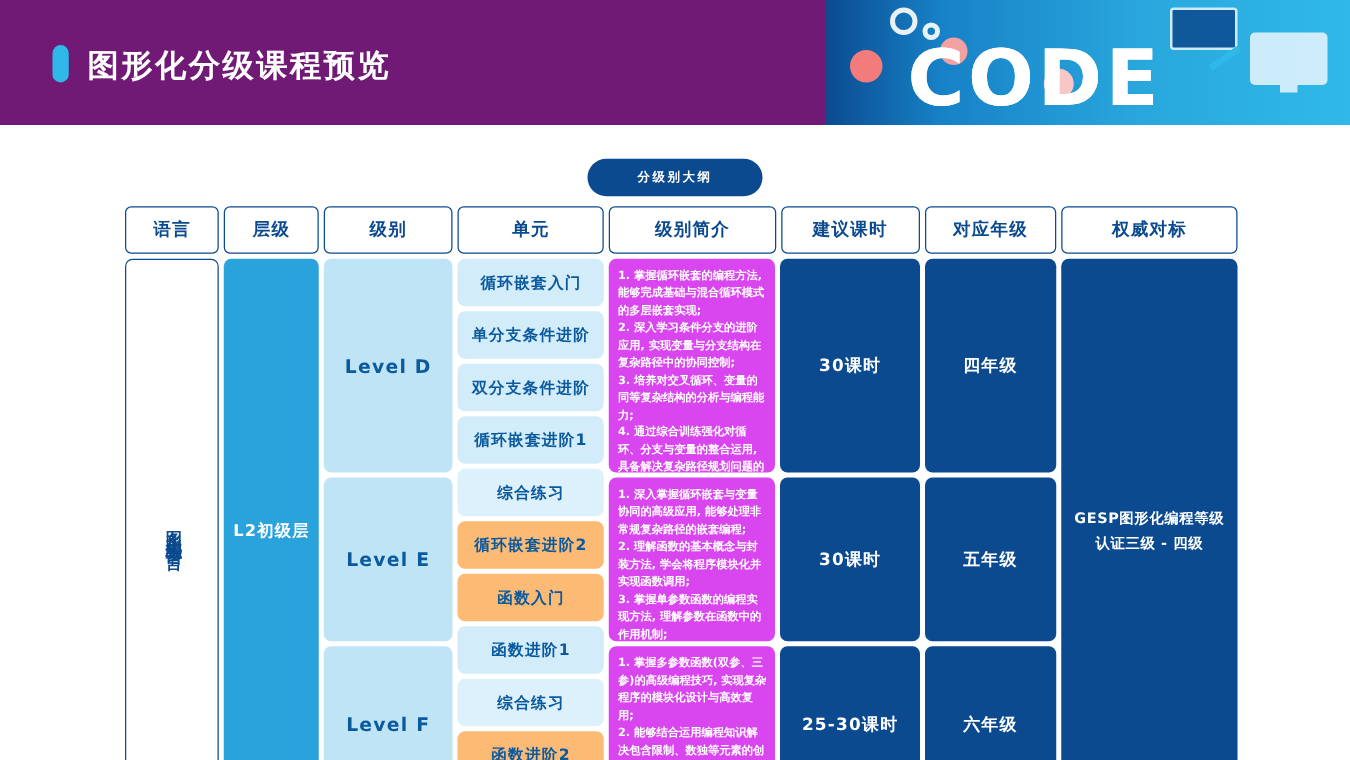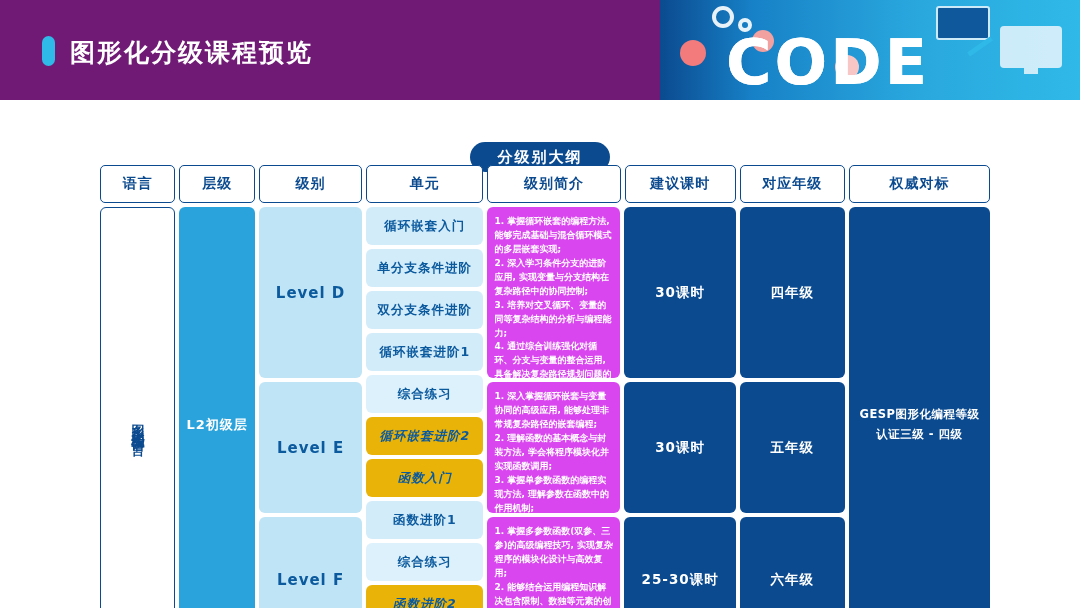--- a/index.html
+++ b/index.html
@@ -46,23 +46,23 @@
   .m1 { right: 18px; top: 26px; width: 62px; height: 42px; border-radius: 4px; background:#eaf6fd; }
   .m1s { right: 42px; top: 68px; width: 14px; height: 6px; background:#eaf6fd; }
   .m2 { right: 90px; top: 6px; width: 54px; height: 34px; border-radius: 3px; background:#0b4a8f; border:2px solid #eaf6fd; }
   .gear { position: absolute; border: 4px solid #ffffff; border-radius: 50%; opacity: .9; }
   .g1 { left: 52px; top: 6px; width: 22px; height: 22px; }
   .g2 { left: 78px; top: 18px; width: 14px; height: 14px; }
   .wrench { position: absolute; right: 86px; top: 44px; width: 28px; height: 5px; background:#2fb9e8; transform: rotate(-35deg); }
 
   
   .pill {
-    position: absolute; left: 470px; top: 142px; width: 140px; height: 30px;
+    position: absolute; left: 470px; top: 127px; width: 140px; height: 30px;
     background: #0b4a8f; border-radius: 15px;
-    color: #fff; font-size: 15px; font-weight: bold;
+    color: #fff; font-size: 10px; font-weight: bold;
     display: flex; align-items: center; justify-content: center; letter-spacing: 2px;
   }
 
   
   .table { position: absolute; left: 100px; top: 165px; width: 890px; }
   .head-row { display: flex; gap: 4px; align-items: flex-end; }
   .head-cell {
     height: 38px; border: 1px solid #0b4a8f; border-radius: 5px;
     display: flex; align-items: center; justify-content: center;
     color: #0b4a8f; font-size: 14px; font-weight: bold; letter-spacing: 1px;
@@ -98,21 +98,21 @@
     background: #bfe4f6; color: #0b5a9e; font-size: 15px; letter-spacing: 1px;
   }
   .level-d { height: 171px; }
   .level-e { height: 131px; }
   .level-f { height: 125px; }
 
   .unit-cell {
     background: #d3ecfa; color: #0b5a9e; font-size: 12.5px; height: 38px; letter-spacing: 1px;
   }
   .unit-cell.alt { background: #ddf1fc; }
-  .unit-cell.solid { background: #eab308; font-style: italic; }
+  .unit-cell.solid { background: #fdba74; }
 
   .desc-cell {
     background: #d946ef; color: #ffffff; font-size: 9px; line-height: 1.55;
     text-align: left; padding: 8px 7px; align-items: flex-start; font-weight: bold;
     border-radius: 6px; display: flex;
   }
   .desc-d { height: 171px; }
   .desc-e { height: 131px; }
   .desc-f { height: 125px; }
 

